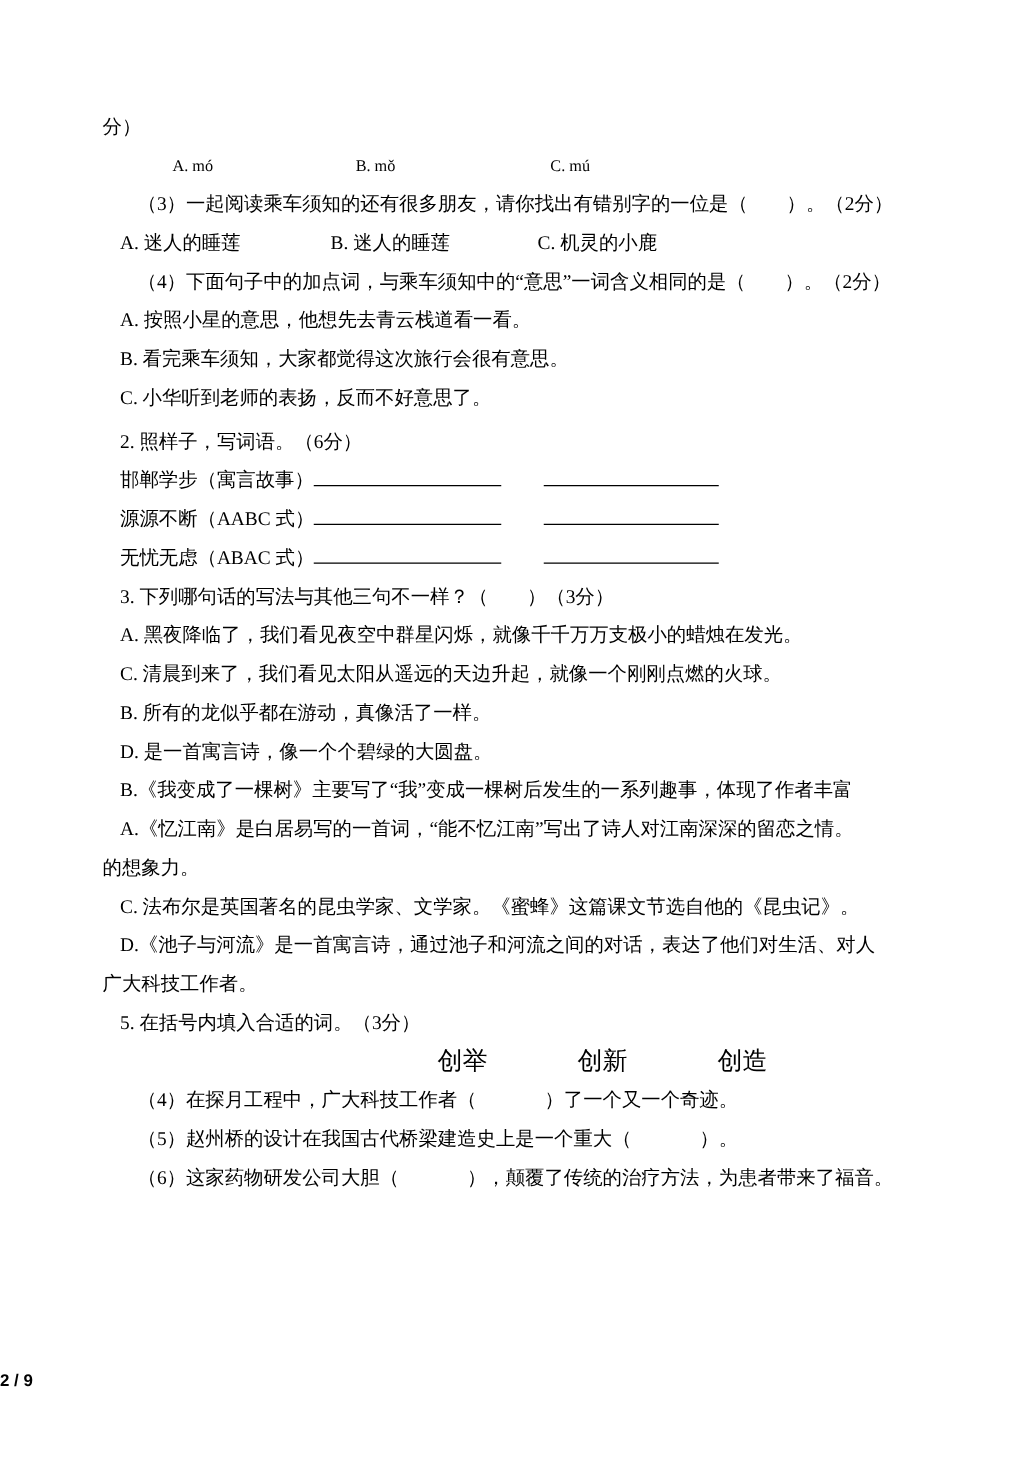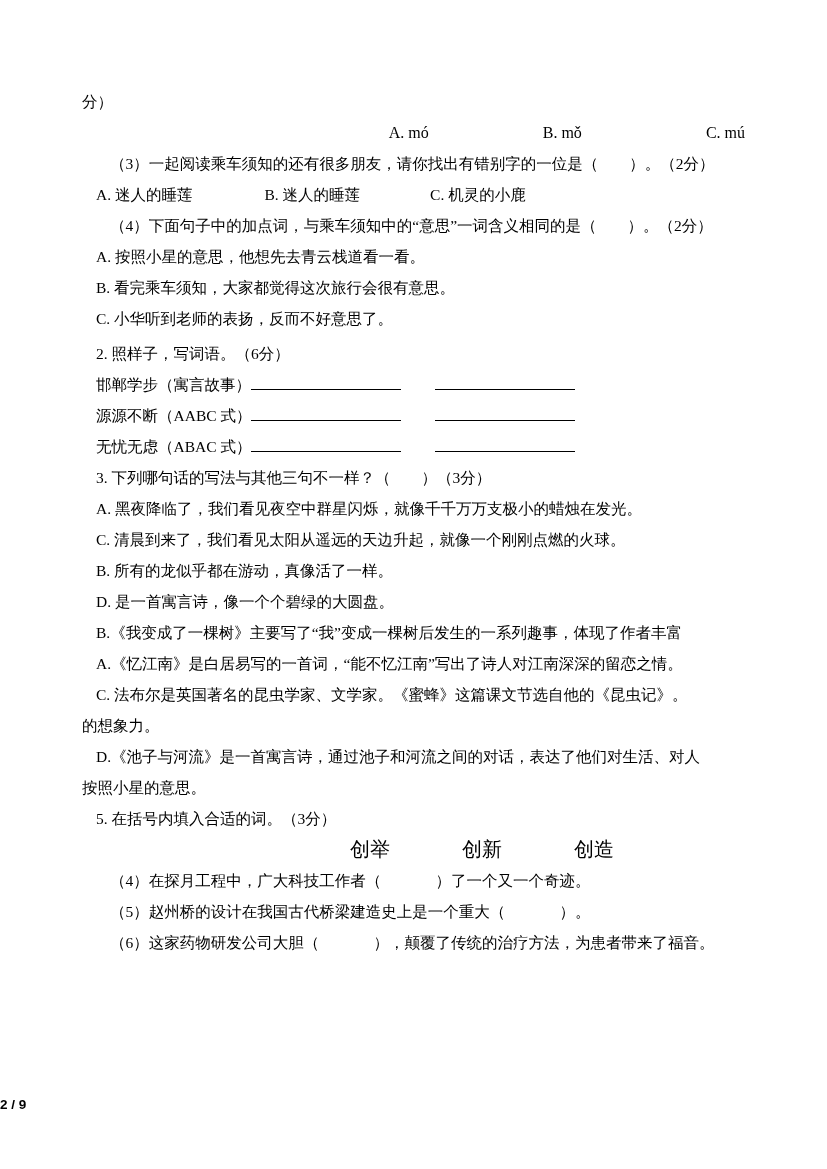--- a/index.html
+++ b/index.html
@@ -27,25 +27,24 @@
     line-height: 31px;
     white-space: pre-wrap;
   }
   .line.indent {
     text-indent: 28px;
   }
   .line.hang {
     text-indent: 0;
   }
   .opts {
-    font-size: 16px;
+    font-size: 13px;
     line-height: 31px;
     display: block;
     text-indent: 28px;
-    text-align: right;
   }
   .opt-a { display: inline-block; }
   .opt-b { display: inline-block; margin-left: 86px; }
   .opt-c { display: inline-block; margin-left: 96px; }
   .optrow {
     font-size: 15.5px;
     line-height: 31px;
     text-indent: 14px;
   }
   .optrow .sp1 { display: inline-block; width: 72px; }
@@ -122,24 +121,24 @@
   </div>
 
   <div class="line hang"><span style="display:inline-block;width:14px;"></span><span>3. 下列哪句话的写法与其他三句不一样？（        ）（3分）</span></div>
   <div class="line hang"><span style="display:inline-block;width:14px;"></span><span>A. 黑夜降临了，我们看见夜空中群星闪烁，就像千千万万支极小的蜡烛在发光。</span></div>
   <div class="line hang"><span style="display:inline-block;width:14px;"></span><span>C. 清晨到来了，我们看见太阳从遥远的天边升起，就像一个刚刚点燃的火球。</span></div>
   <div class="line hang"><span style="display:inline-block;width:14px;"></span><span>B. 所有的龙似乎都在游动，真像活了一样。</span></div>
   <div class="line hang"><span style="display:inline-block;width:14px;"></span><span>D. 是一首寓言诗，像一个个碧绿的大圆盘。</span></div>
 
   <div class="line hang"><span style="display:inline-block;width:14px;"></span><span>B.《我变成了一棵树》主要写了“我”变成一棵树后发生的一系列趣事，体现了作者丰富</span></div>
   <div class="line hang"><span style="display:inline-block;width:14px;"></span><span>A.《忆江南》是白居易写的一首词，“能不忆江南”写出了诗人对江南深深的留恋之情。</span></div>
+  <div class="line hang">的想象力。</div>
   <div class="line hang"><span style="display:inline-block;width:14px;"></span><span>C. 法布尔是英国著名的昆虫学家、文学家。《蜜蜂》这篇课文节选自他的《昆虫记》。</span></div>
-  <div class="line hang">的想象力。</div>
   <div class="line hang"><span style="display:inline-block;width:14px;"></span><span>D.《池子与河流》是一首寓言诗，通过池子和河流之间的对话，表达了他们对生活、对人</span></div>
-  <div class="line hang">按照小星的意思。</div>
+  <div class="line hang">广大科技工作者。</div>
 
   <div class="line hang"><span style="display:inline-block;width:14px;"></span><span>5. 在括号内填入合适的词。（3分）</span></div>
 
   <div class="fill-words">
     <span class="fw">创举</span><span class="fw">创新</span><span class="fw">创造</span>
   </div>
 
   <div class="line indent">（4）在探月工程中，广大科技工作者（              ）了一个又一个奇迹。</div>
   <div class="line indent">（5）赵州桥的设计在我国古代桥梁建造史上是一个重大（              ）。</div>
   <div class="line indent">（6）这家药物研发公司大胆（              ），颠覆了传统的治疗方法，为患者带来了福音。</div>

